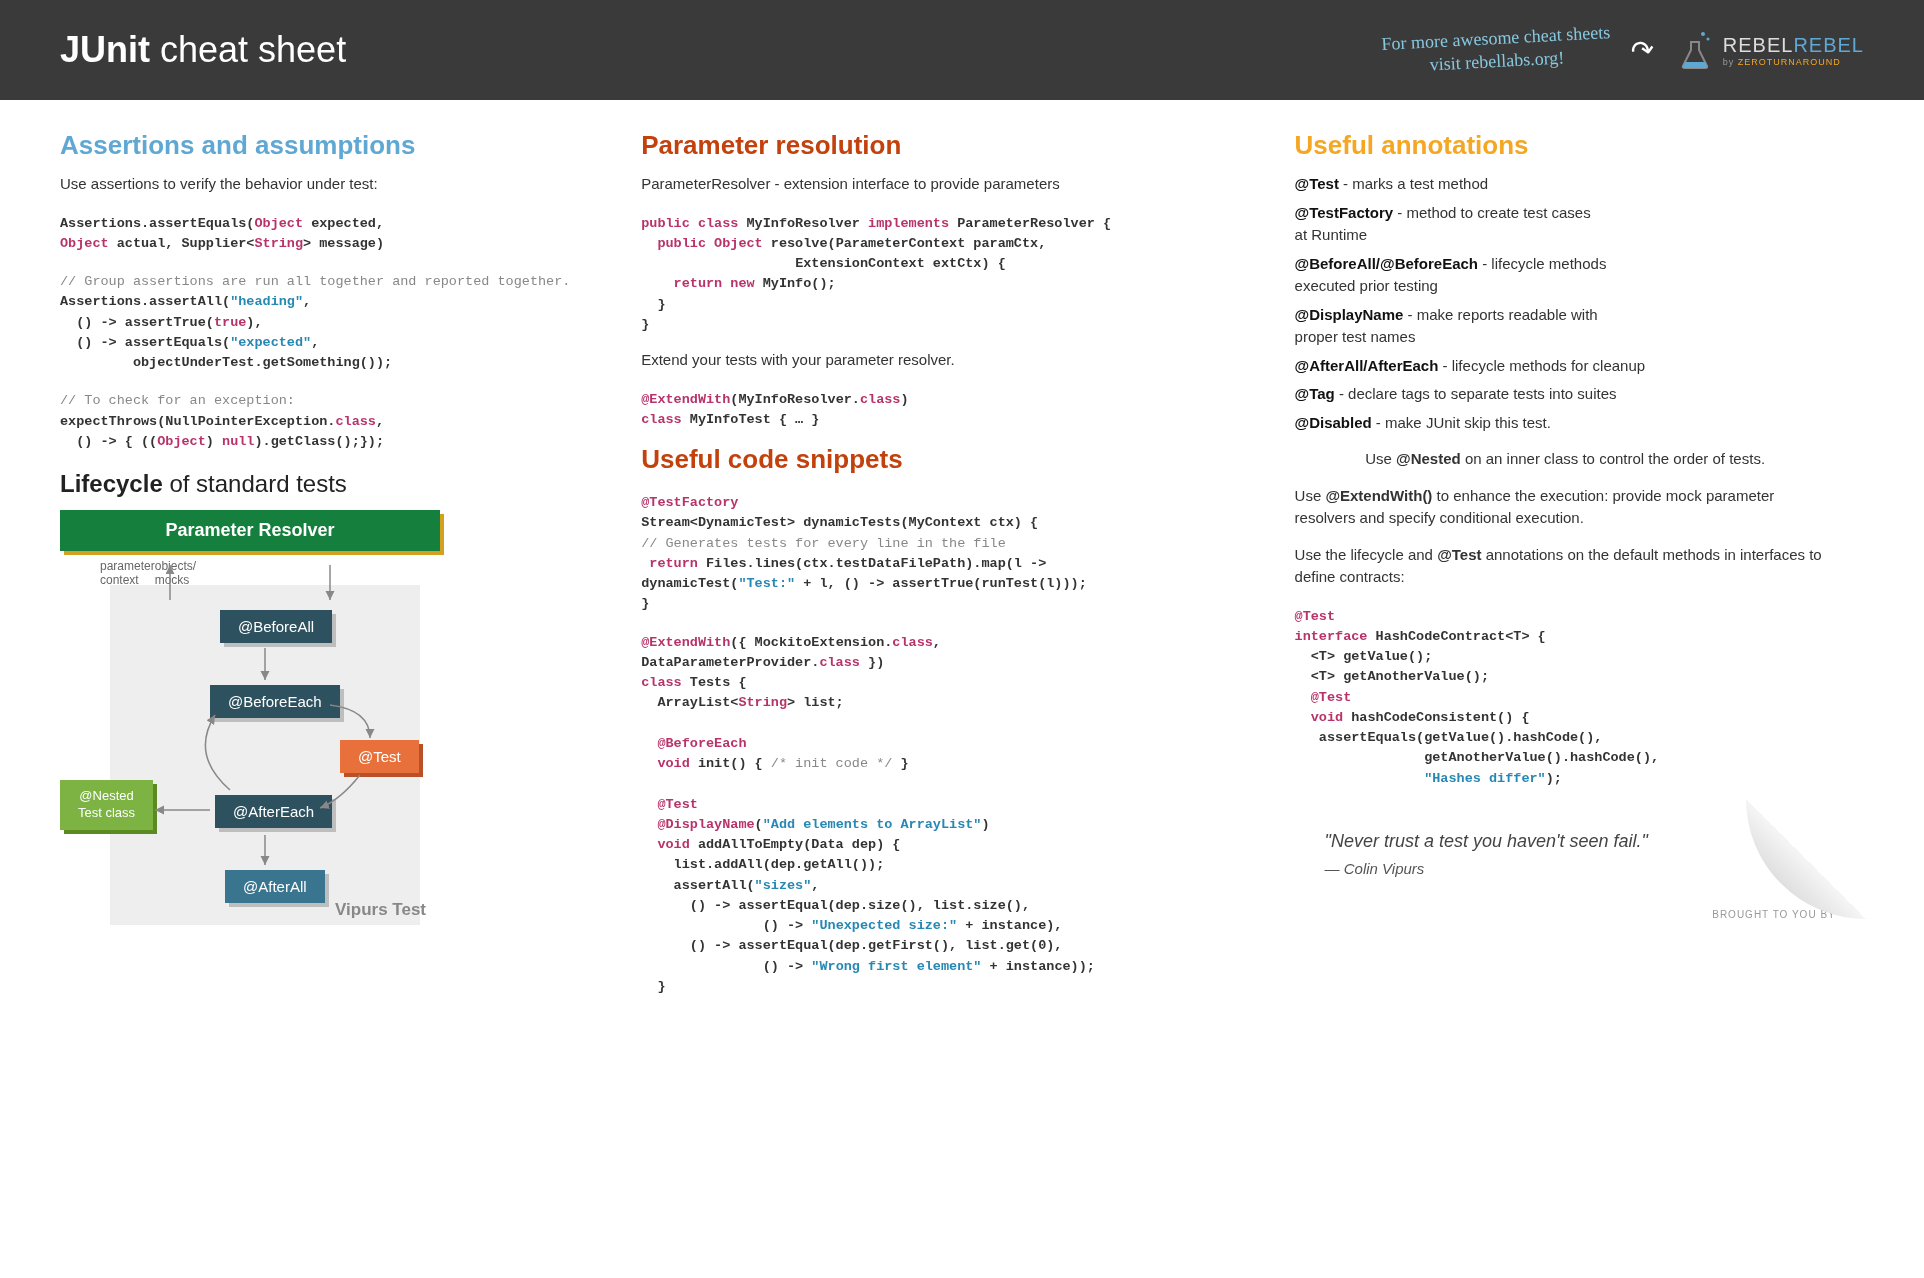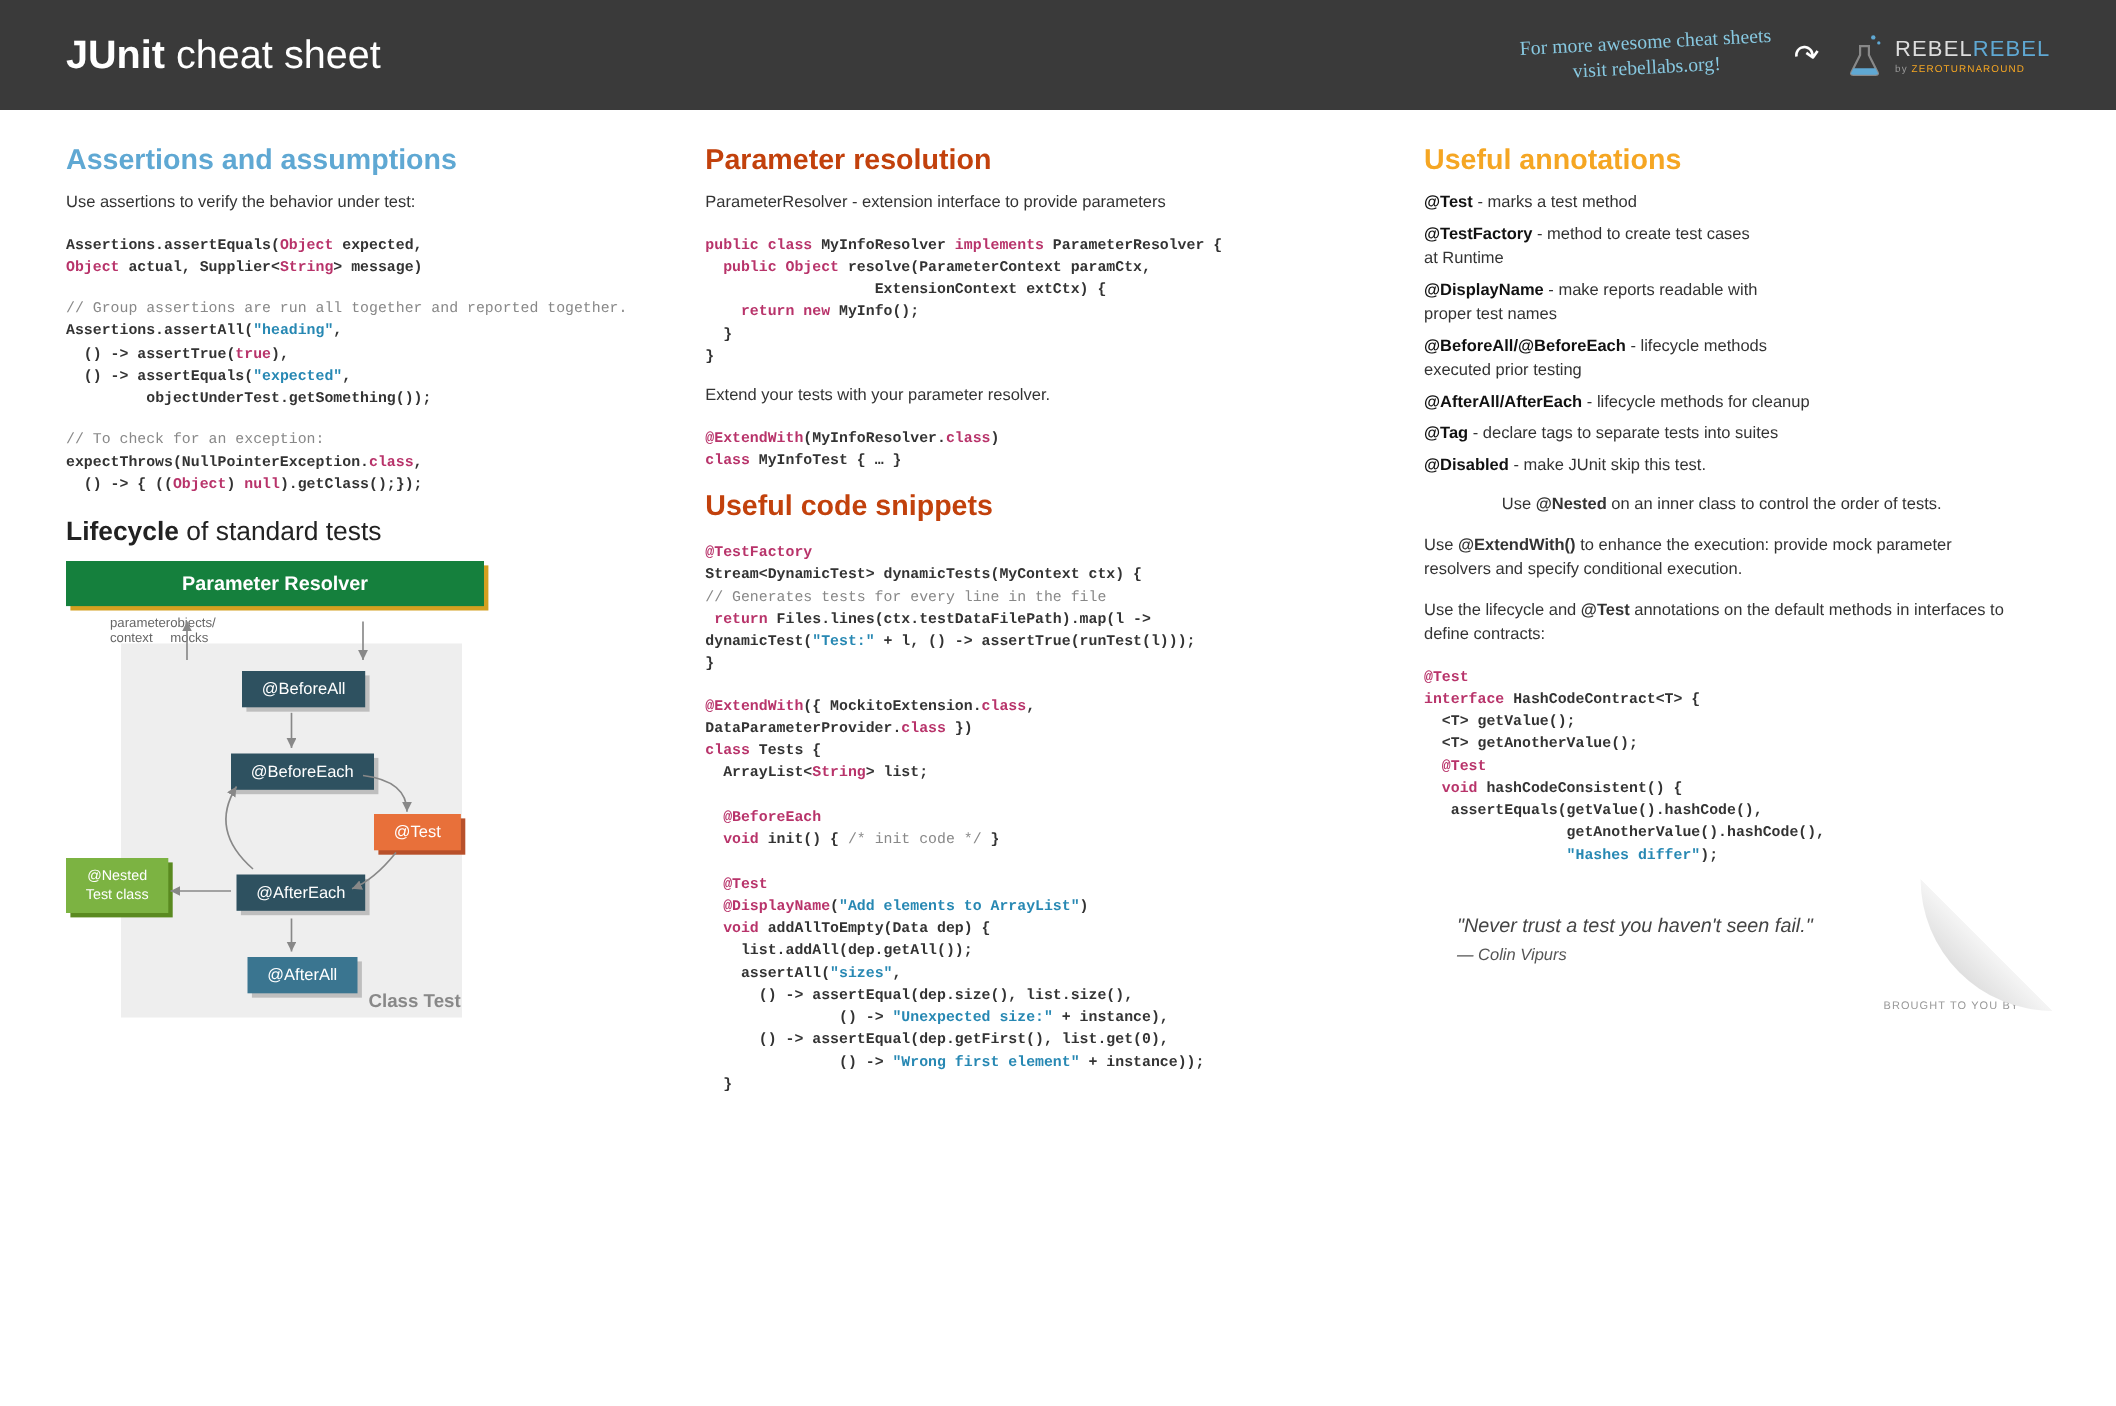--- a/index.html
+++ b/index.html
@@ -159,21 +159,21 @@
 mocks</span>
       </div>
       <div class="d-grey-bg"></div>
       <div class="d-box d-teal" style="left:160px; top:100px;">@BeforeAll</div>
       <div class="d-box d-teal" style="left:150px; top:175px;">@BeforeEach</div>
       <div class="d-box d-orange" style="left:280px; top:230px;">@Test</div>
       <div class="d-box d-teal" style="left:155px; top:285px;">@AfterEach</div>
       <div class="d-box d-green" style="left:0px; top:270px; white-space:pre-line;">@Nested
 Test class</div>
       <div class="d-box d-teal" style="left:165px; top:360px; background:#3a7590;">@AfterAll</div>
-      <div class="d-caption" style="left:275px; top:390px;">Class Test</div>
+      <div class="d-caption" style="left:275px; top:390px;">Vipurs Test</div>
       <svg class="d-arrows">
         <defs>
             <marker id="ah" markerWidth="8" markerHeight="8" refX="6" refY="3" orient="auto">
               <path d="M0,0 L6,3 L0,6 Z" fill="#888"></path>
             </marker>
           </defs>
         <line x1="110" y1="90" x2="110" y2="55" stroke="#888" stroke-width="1.5" marker-end="url(#ah)"></line>
         <line x1="270" y1="55" x2="270" y2="90" stroke="#888" stroke-width="1.5" marker-end="url(#ah)"></line>
         <line x1="205" y1="138" x2="205" y2="170" stroke="#888" stroke-width="1.5" marker-end="url(#ah)"></line>
         <path d="M270 195 Q310 200 310 228" stroke="#888" stroke-width="1.5" fill="none" marker-end="url(#ah)"></path>
@@ -224,24 +224,24 @@
                () -&gt; <span class="str">"Wrong first element"</span> + instance));
   }</div>
   </div>
 
   <div class="col col-3">
     <h2 class="yellow">Useful annotations</h2>
     <div class="ann-list">
         <p style="white-space: pre-line;"><b>@Test</b> - marks a test method</p>
         <p style="white-space: pre-line;"><b>@TestFactory</b> - method to create test cases
           at Runtime</p>
+        <p style="white-space: pre-line;"><b>@BeforeAll/@BeforeEach</b> - lifecycle methods
+          executed prior testing</p>
         <p style="white-space: pre-line;"><b>@DisplayName</b> - make reports readable with
           proper  test names</p>
-        <p style="white-space: pre-line;"><b>@BeforeAll/@BeforeEach</b> - lifecycle methods
-          executed prior testing</p>
         <p style="white-space: pre-line;"><b>@AfterAll/AfterEach</b> - lifecycle methods for cleanup</p>
         <p style="white-space: pre-line;"><b>@Tag</b> - declare tags to separate tests into suites</p>
         <p style="white-space: pre-line;"><b>@Disabled</b> - make JUnit skip this test.</p>
       </div>
 
     <p style="margin-top:14px;text-align:center;">
       <span>Use </span><b>@Nested</b><span> on an inner class to control the order of tests.</span>
     </p>
     <p style="margin-top:14px;">
       <span>Use </span><b>@ExtendWith()</b><span> to enhance the execution: provide mock parameter resolvers and specify conditional execution.</span>

